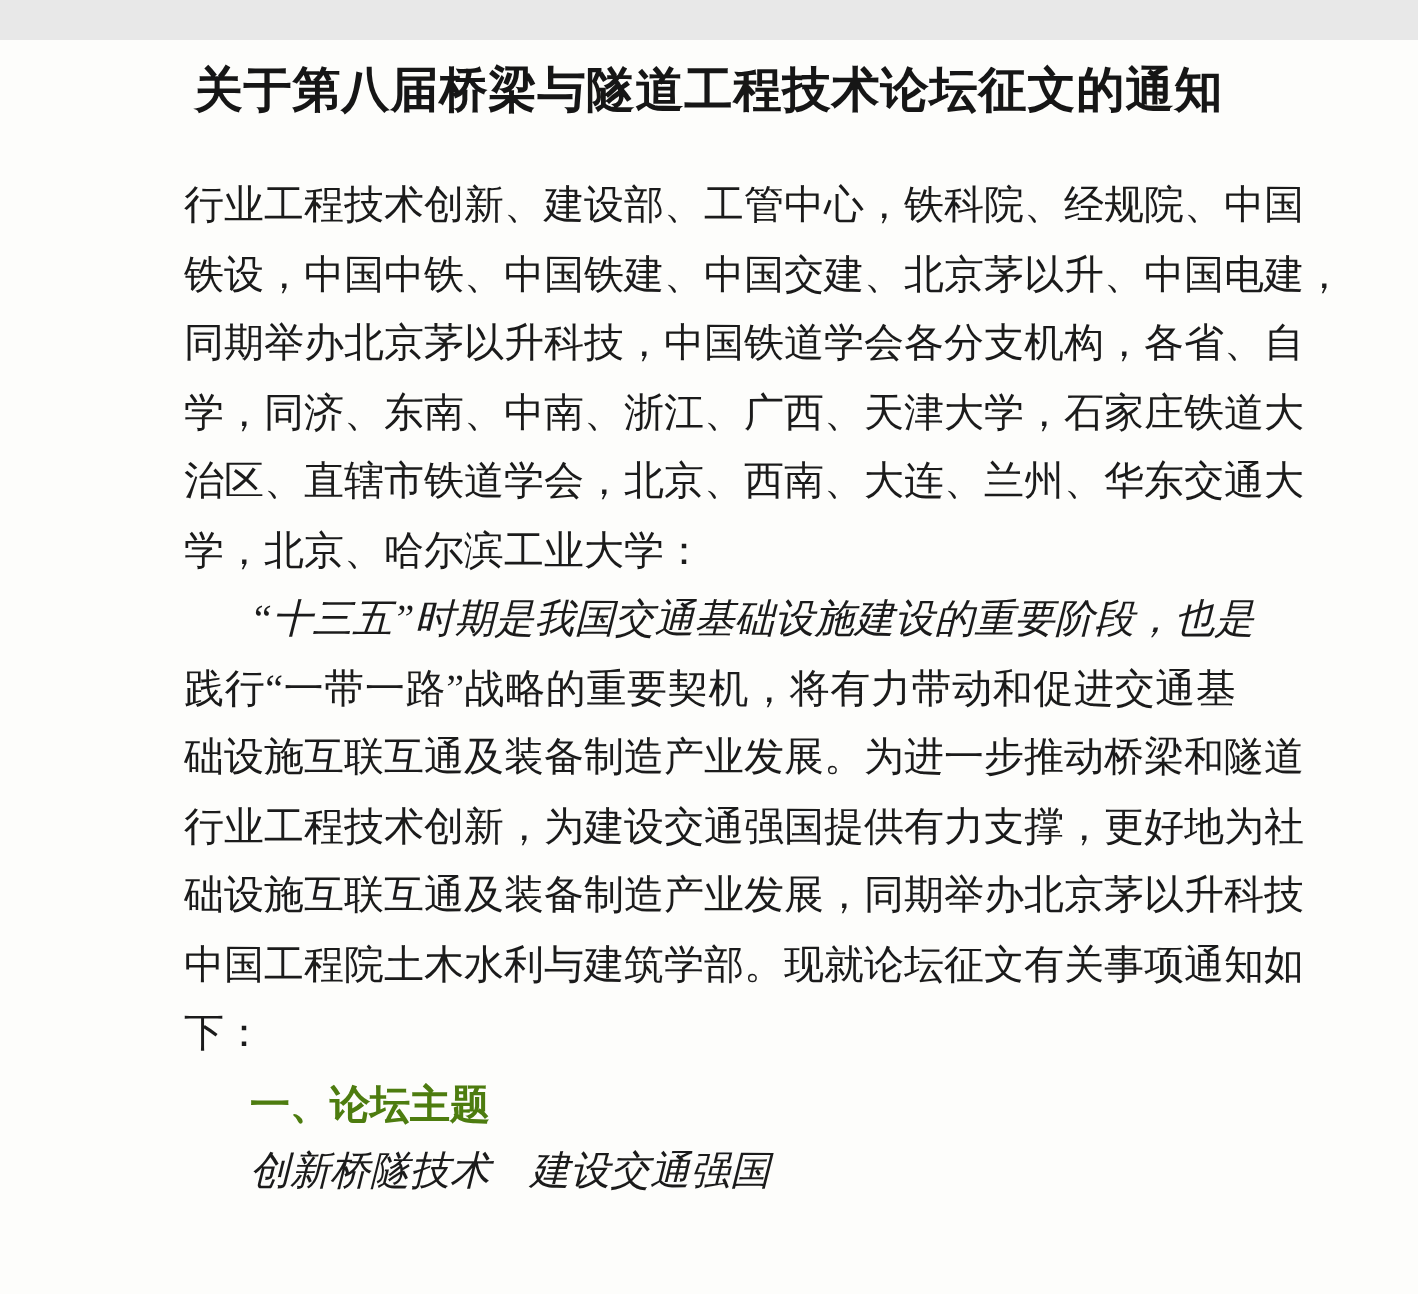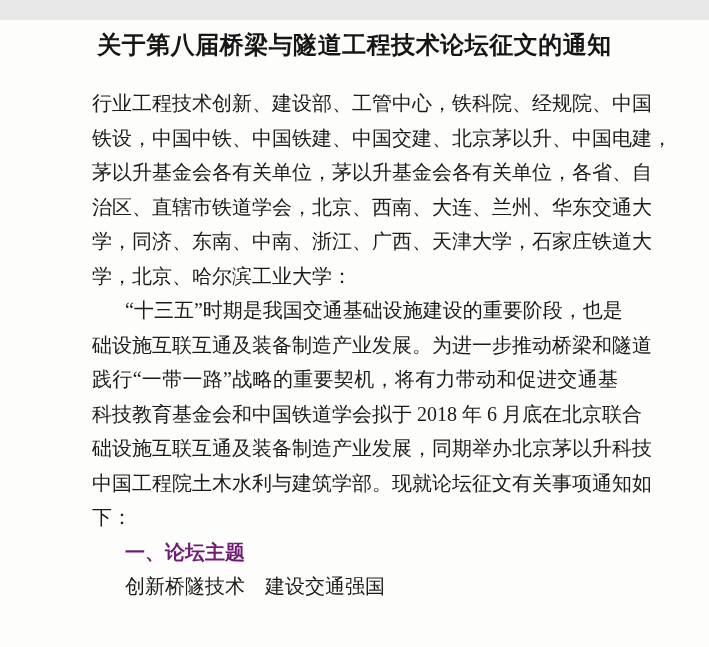--- a/index.html
+++ b/index.html
@@ -37,51 +37,52 @@
     text-align-last: justify;
     text-justify: inter-character;
     white-space: nowrap;
   }
   .line.flush {
     text-align: right;
     text-align-last: left;
   }
   .line.indent {
     text-indent: 33px;
+    font-style: italic;
   }
   .section-heading {
     font-weight: 700;
     text-indent: 33px;
     font-family: "DejaVu Sans", sans-serif;
-    color: #701a75;
+    color: #4d7c0f;
   }
 </style>
 </head>
 <body>
 
 <div class="page">
 
   <h1 class="doc-title">关于第八届桥梁与隧道工程技术论坛征文的通知</h1>
 
   <div class="content">
 
     <div>
       <div class="line">行业工程技术创新、建设部、工管中心，铁科院、经规院、中国</div>
       <div class="line">铁设，中国中铁、中国铁建、中国交建、北京茅以升、中国电建，</div>
-      <div class="line">茅以升基金会各有关单位，茅以升基金会各有关单位，各省、自</div>
+      <div class="line">同期举办北京茅以升科技，中国铁道学会各分支机构，各省、自</div>
+      <div class="line">学，同济、东南、中南、浙江、广西、天津大学，石家庄铁道大</div>
       <div class="line">治区、直辖市铁道学会，北京、西南、大连、兰州、华东交通大</div>
-      <div class="line">学，同济、东南、中南、浙江、广西、天津大学，石家庄铁道大</div>
       <div class="line flush">学，北京、哈尔滨工业大学：</div>
     </div>
 
     <div>
       <div class="line indent">“十三五”时期是我国交通基础设施建设的重要阶段，也是</div>
+      <div class="line">践行“一带一路”战略的重要契机，将有力带动和促进交通基</div>
       <div class="line">础设施互联互通及装备制造产业发展。为进一步推动桥梁和隧道</div>
-      <div class="line">践行“一带一路”战略的重要契机，将有力带动和促进交通基</div>
-      <div class="line">科技教育基金会和中国铁道学会拟于 2018 年 6 月底在北京联合</div>
+      <div class="line">行业工程技术创新，为建设交通强国提供有力支撑，更好地为社</div>
       <div class="line">础设施互联互通及装备制造产业发展，同期举办北京茅以升科技</div>
       <div class="line">中国工程院土木水利与建筑学部。现就论坛征文有关事项通知如</div>
       <div class="line flush">下：</div>
     </div>
 
     <div class="line flush section-heading">一、论坛主题</div>
 
     <div class="line flush indent">创新桥隧技术　建设交通强国</div>
 
   </div>

